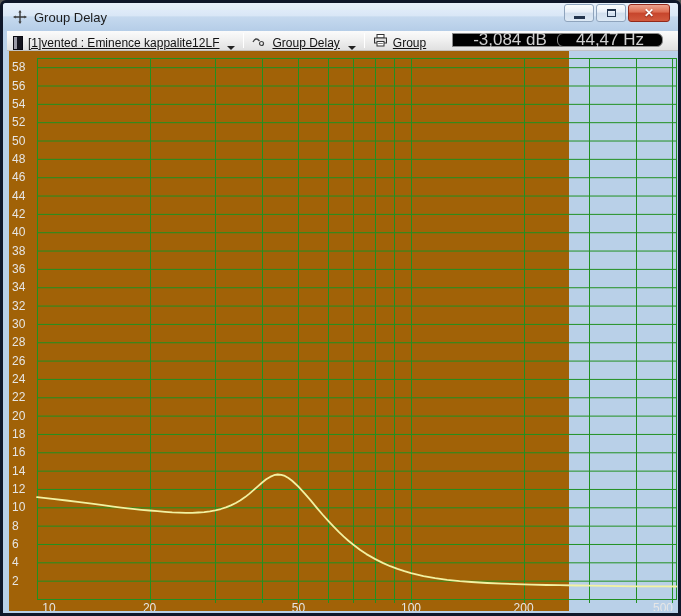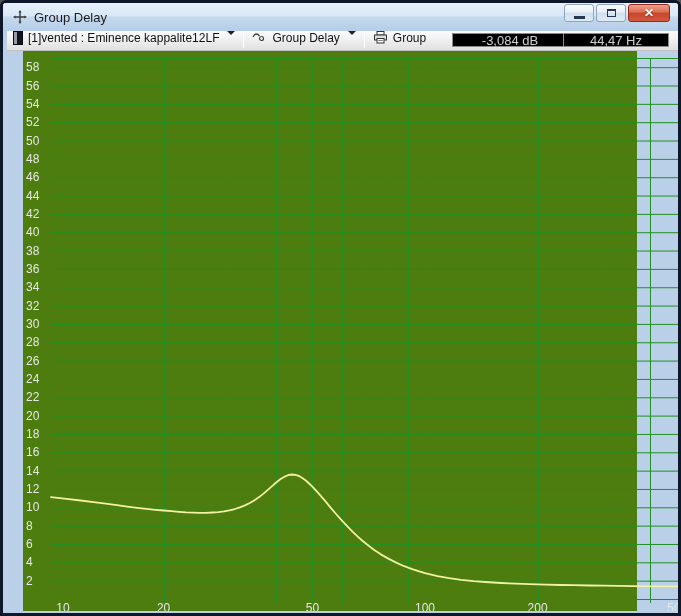--- a/index.html
+++ b/index.html
@@ -32,34 +32,34 @@
   }
   .glyph-min{width:11px;height:3px;background:#24364f;margin-top:8px;}
   .glyph-restore{width:9px;height:8px;border:1px solid #24364f;border-top-width:2px;background:transparent;}
   
   .toolbar{
     position:absolute;left:4px;top:28px;width:673px;height:20px;
     background:linear-gradient(#fbfbfb 0%,#efefef 50%,#e0e0e0 100%);
     border-bottom:1px solid #c2c2c2;
     display:flex;align-items:center;font-size:12px;color:#111;
   }
-  .tb-group{display:flex;align-items:flex-start;height:100%;padding:0 6px;cursor:default;}
+  .tb-group{display:flex;align-items:flex-end;height:100%;padding:0 6px;cursor:default;text-decoration:underline;}
   .tb-sep{width:1px;height:15px;background:#b3b3b3;border-right:1px solid #fff;margin:0 2px;}
   .tb-label{margin:0 5px;white-space:nowrap;}
   .dd-arrow{width:0;height:0;border-left:4px solid transparent;border-right:4px solid transparent;border-top:4px solid #222;margin-left:3px;}
   .cab-icon{width:10px;height:14px;background:linear-gradient(90deg,#9a9aa6 0 3px,#14141e 3px 100%);border:1px solid #0a0a12;}
   .readout{
     position:absolute;top:2px;height:14px;background:#000;border:1px solid #8a8a8a;
-    color:#cfcfcf;font-size:13px;display:flex;align-items:center;justify-content:center;
+    color:#cfcfcf;font-size:17px;display:flex;align-items:center;justify-content:center;
   }
   .readout.db{right:112px;width:116px;}
-  .readout.freq{right:11px;width:106px;}
+  .readout.freq{right:17px;width:106px;border-radius:6px;}
   
   .plot{
-    position:absolute;left:20px;top:48px;width:614px;height:560px;background:#4d7c0f;
+    position:absolute;left:6px;top:48px;width:560px;height:560px;background:#a16207;
   }
   .plot svg{display:block;}
   .plot text{font-family:"Liberation Sans",sans-serif;font-size:12px;fill:#e6e6e6;}
 </style>
 </head>
 <body>
 
 <div class="window">
 
   <div class="titlebar">

